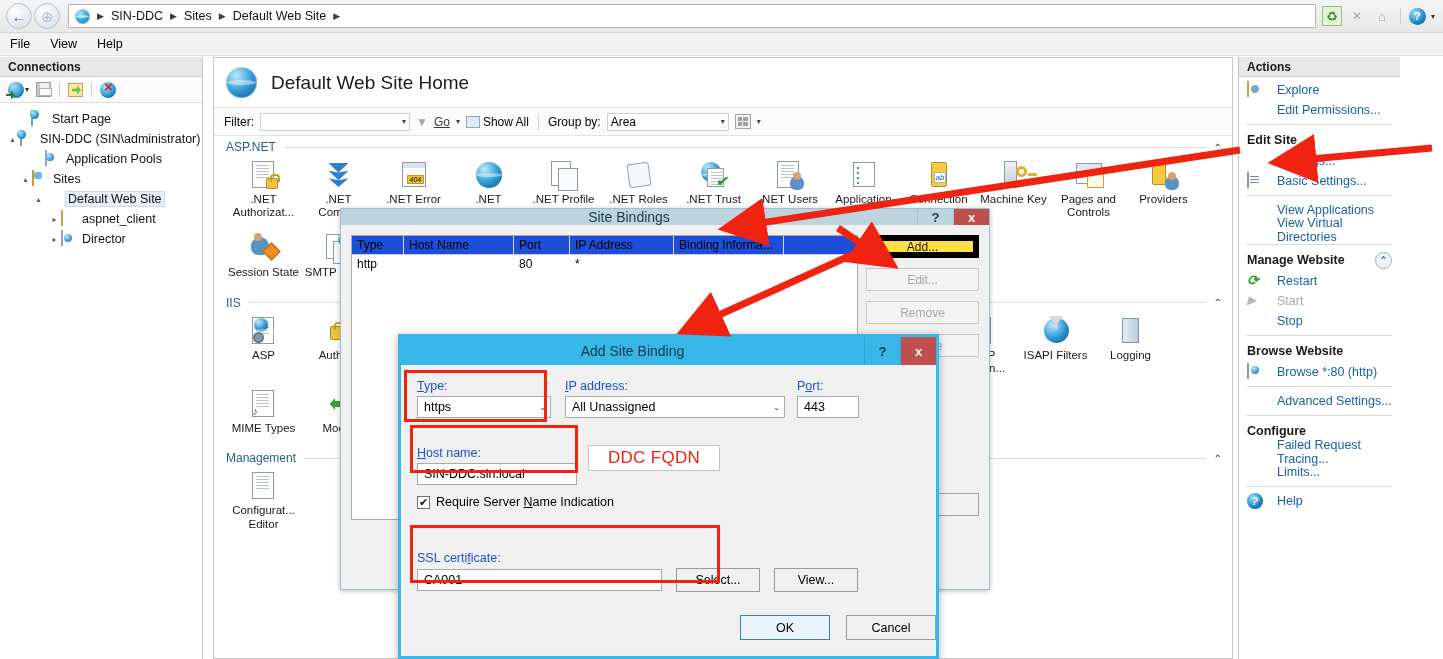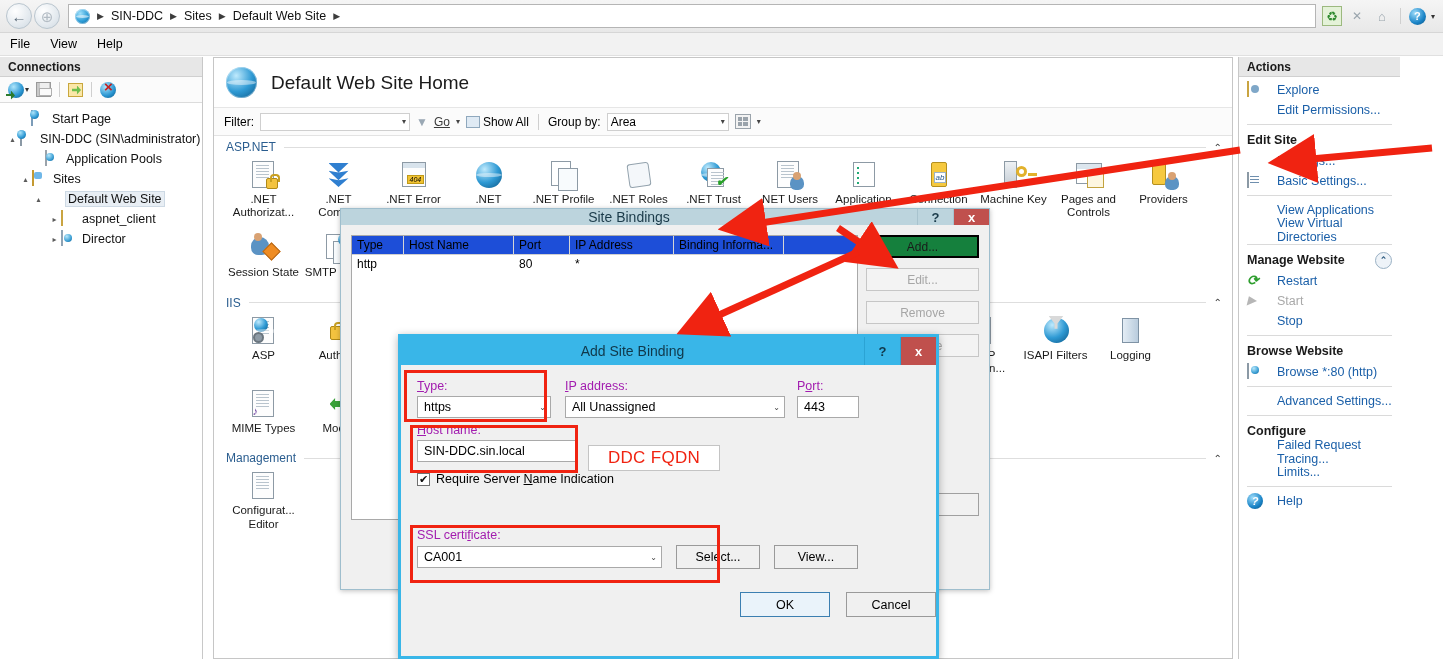--- a/index.html
+++ b/index.html
@@ -293,34 +293,34 @@
   .grid-wrap { flex: 1; background: #fff; border: 1px solid #a9a9a9; height: 285px; }
   .grid-head { display: flex; height: 19px; background: #1d4ed8; border-bottom: 1px solid #cfcfcf; font-size: 12px; }
   .gh { border-right: 1px solid #d5d5d5; padding: 1px 5px; display: flex; align-items: center; }
   .grid-row { display: flex; height: 18px; font-size: 12px; }
   .gc { padding: 1px 5px; display: flex; align-items: center; }
   .btncol { width: 113px; display: flex; flex-direction: column; gap: 10px; }
   .dbtn {
     height: 23px; border: 1px solid #a0a0a0; background: #f1f1f1; font-size: 12px;
     display: flex; align-items: center; justify-content: center; color: #1a1a1a;
   }
-  .dbtn.focus { border: 2px solid #000000; background: #15803d; }
+  .dbtn.focus { border: 6px solid #000000; background: #fde047; }
   .dbtn.disabled { color: #a6a6a6; background: #f3f3f3; border-color: #c6c6c6; }
 
   
   .dlg-asb {
     left: 398px; top: 334px; width: 541px; height: 325px;
     border: 3px solid #39b6e8; background: #f0f0f0;
     box-shadow: 0 2px 8px rgba(0,0,0,.3);
   }
   .dlg-asb .dlg-titlebar { background: #39b6e8; color: #10384a; height: 28px; }
   .dlg-asb .tb-btn { border-left: 1px solid #2ba3d4; color:#10384a; }
   .dlg-asb .tb-btn.close { background: #c0504d; color: #fff; }
   .asb-body { position: relative; padding: 14px 16px 0 16px; }
-  .flabel { font-size: 12.5px; color: #a21caf; margin-bottom: 3px; }
+  .flabel { font-size: 12.5px; color: #1d4ed8; margin-bottom: 3px; }
   .flabel u { text-decoration: underline; }
   .fselect {
     height: 22px; border: 1px solid #a9a9a9; background: #fff;
     display: flex; align-items: center; justify-content: space-between; padding: 0 4px 0 6px;
     font-size: 12.5px;
   }
   .finput {
     height: 22px; border: 1px solid #a9a9a9; background: #fff;
     display: flex; align-items: center; padding: 0 6px; font-size: 12.5px;
   }
@@ -815,21 +815,21 @@
           </div>
         </div>
         <div style="width:62px; margin-left:12px">
           <div class="flabel">P<u>o</u>rt:</div>
           <div class="finput">
             <span>443</span>
           </div>
         </div>
       </div>
 
-      <div style="margin-top:5px; width:160px">
+      <div style="margin-top:28px; width:160px">
         <div class="flabel"><u>H</u>ost name:</div>
       </div>
       <div class="finput" style="width:160px">
         <span>SIN-DDC.sin.local</span>
       </div>
 
       <div class="ckrow">
         <span class="ckbox">✔</span>
         <span>Require Server <u>N</u>ame Indication</span>
       </div>

